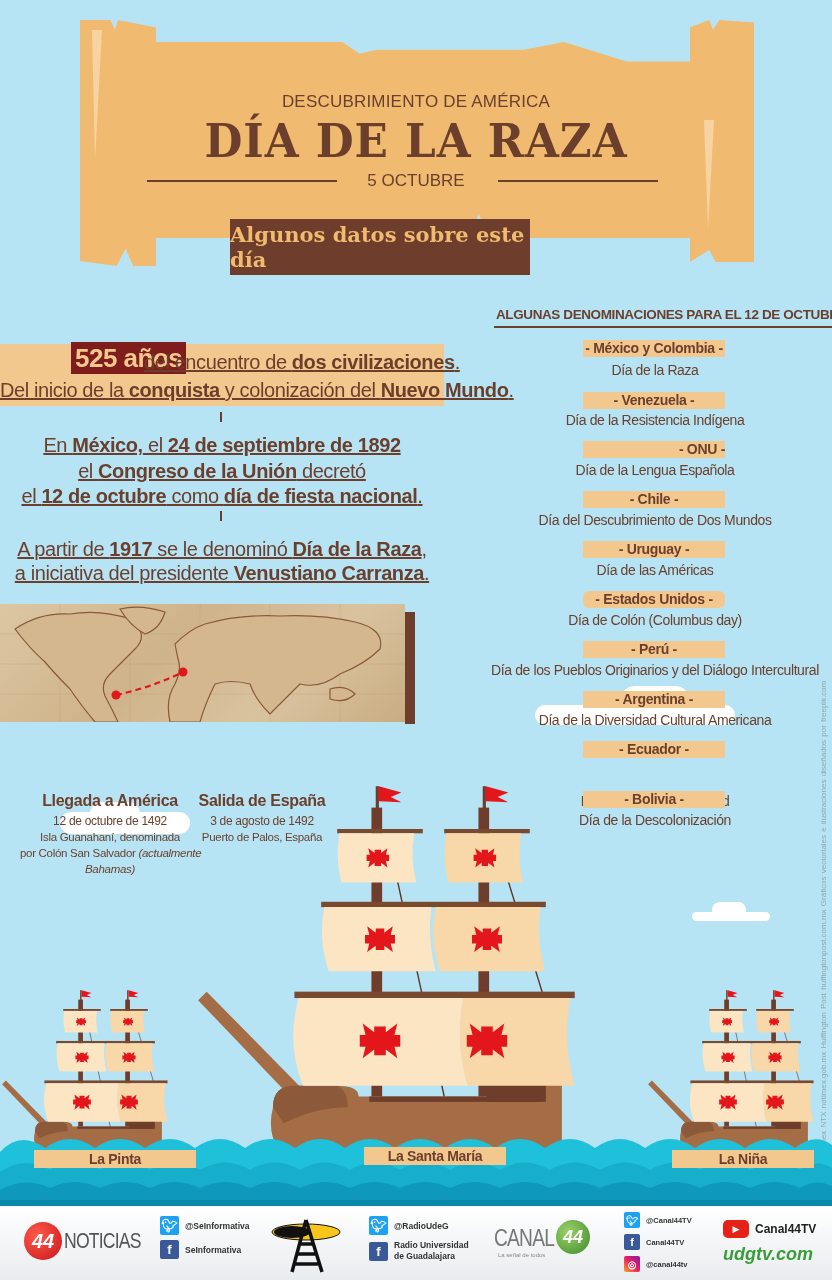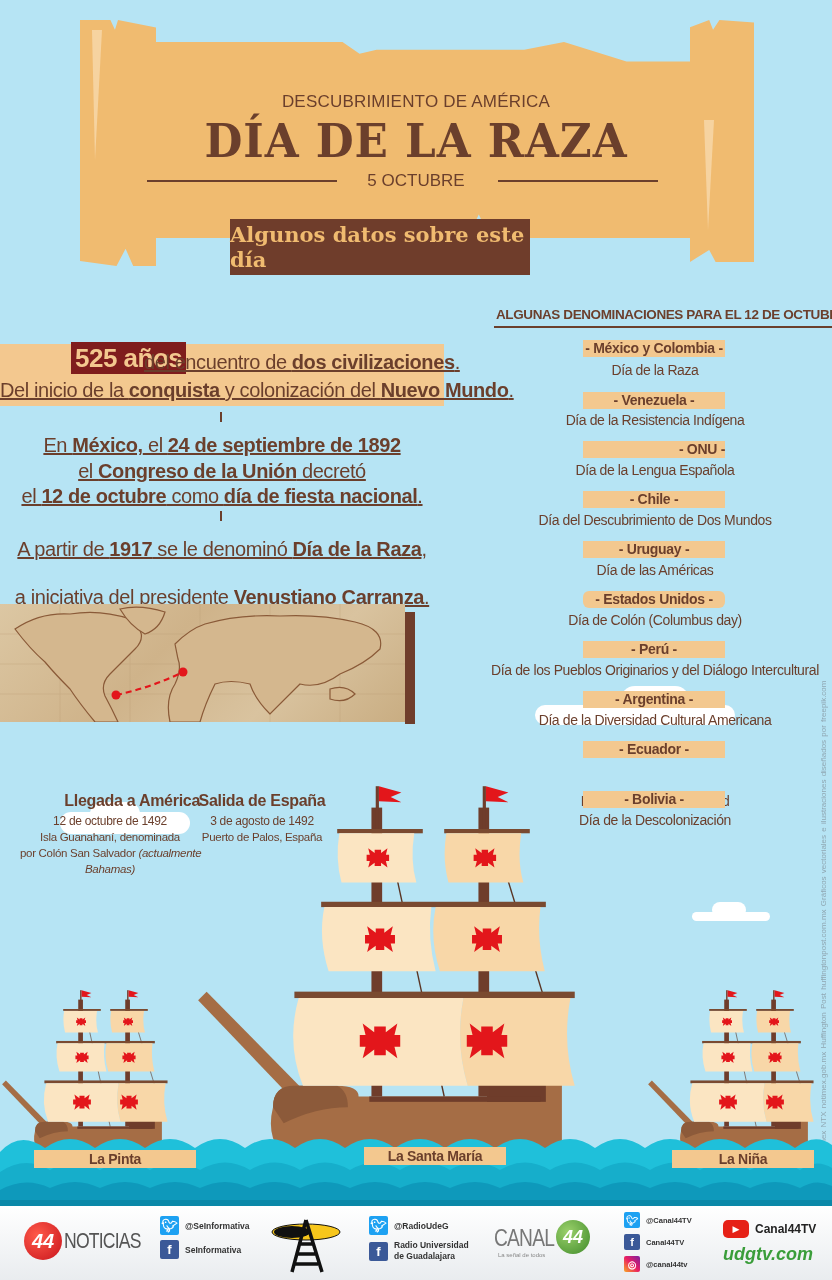--- a/index.html
+++ b/index.html
@@ -161,21 +161,21 @@
 </div>
 <div class="fact-line centered" style="left:0; width:444px; top:485px;">
   <span>el </span><b>12 de octubre</b><span> como </span><b>día de fiesta nacional</b><span>.</span>
 </div>
 
 <div class="sep" style="top:511px; height:10px;"></div>
 
 <div class="fact-line centered" style="left:0; width:444px; top:538px;">
   <span>A partir de </span><b>1917</b><span> se le denominó </span><b>Día de la Raza</b><span>,</span>
 </div>
-<div class="fact-line centered" style="left:0; width:444px; top:562px;margin-top:24px;">
+<div class="fact-line centered" style="left:0; width:444px; top:562px;">
   <span>a iniciativa del presidente </span><b>Venustiano Carranza</b><span>.</span>
 </div>
 
 <div class="map">
   <svg width="405" height="118" viewBox="0 0 405 118">
     <g stroke="#b89a72" stroke-width="0.5" opacity="0.6">
       <line x1="0" y1="30" x2="405" y2="30"></line>
         <line x1="0" y1="60" x2="405" y2="60"></line>
         <line x1="0" y1="90" x2="405" y2="90"></line>
       <line x1="60" y1="0" x2="60" y2="118"></line>
@@ -194,21 +194,21 @@
     <circle cx="116" cy="91" r="4.5" fill="#e3161b"></circle>
     <circle cx="183" cy="68" r="4.5" fill="#e3161b"></circle>
   </svg>
 </div>
 <div class="map-edge"></div>
 
 <div class="cloud" style="left:60px; top:812px; width:130px; height:22px;"></div>
 <div class="cloud" style="left:90px; top:802px; width:50px; height:24px;"></div>
 
 <div>
-  <div class="jtitle" style="left:20px; width:180px; top:792px;text-align:right;">Llegada a América</div>
+  <div class="jtitle" style="left:20px; width:180px; top:792px;">Llegada a América</div>
   <div class="jtext" style="left:20px; width:180px; top:814px; font-size:12px;">12 de octubre de 1492</div>
   <div class="jtext" style="left:20px; width:180px; top:830px;">Isla Guanahaní, denominada</div>
   <div class="jtext" style="left:20px; width:180px; top:846px;">
     <span>por Colón San Salvador</span><i> (actualmente</i>
   </div>
   <div class="jtext" style="left:20px; width:180px; top:862px;">
     <i>Bahamas)</i>
   </div>
 </div>
 <div>

